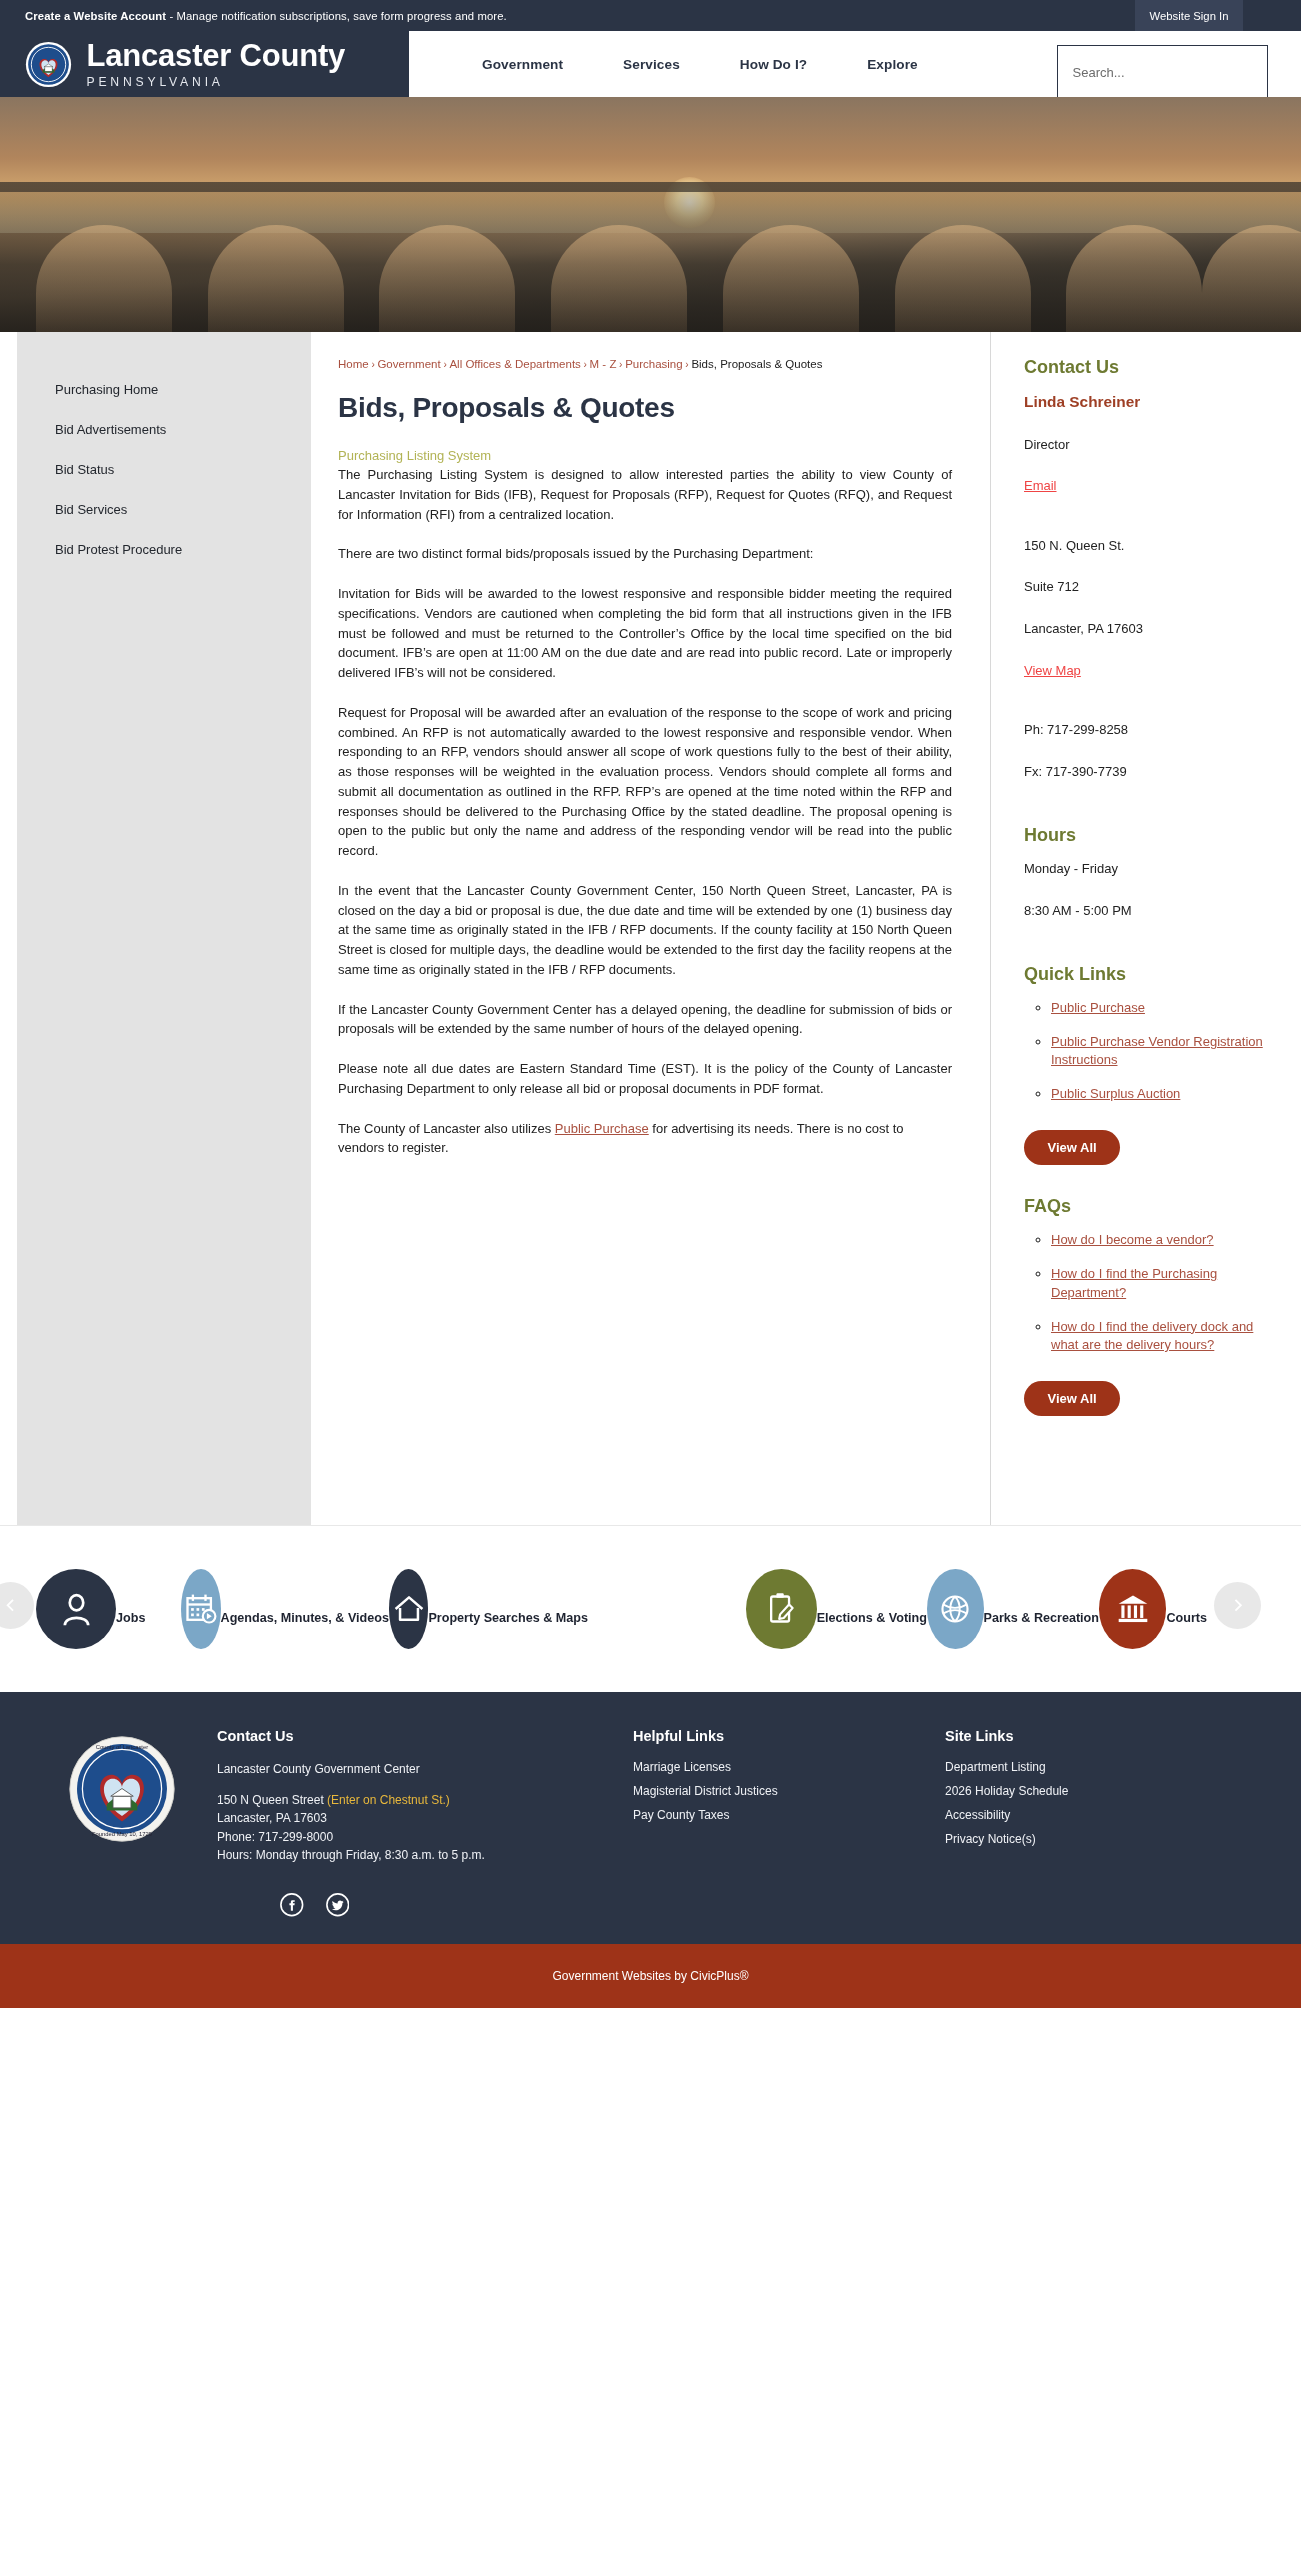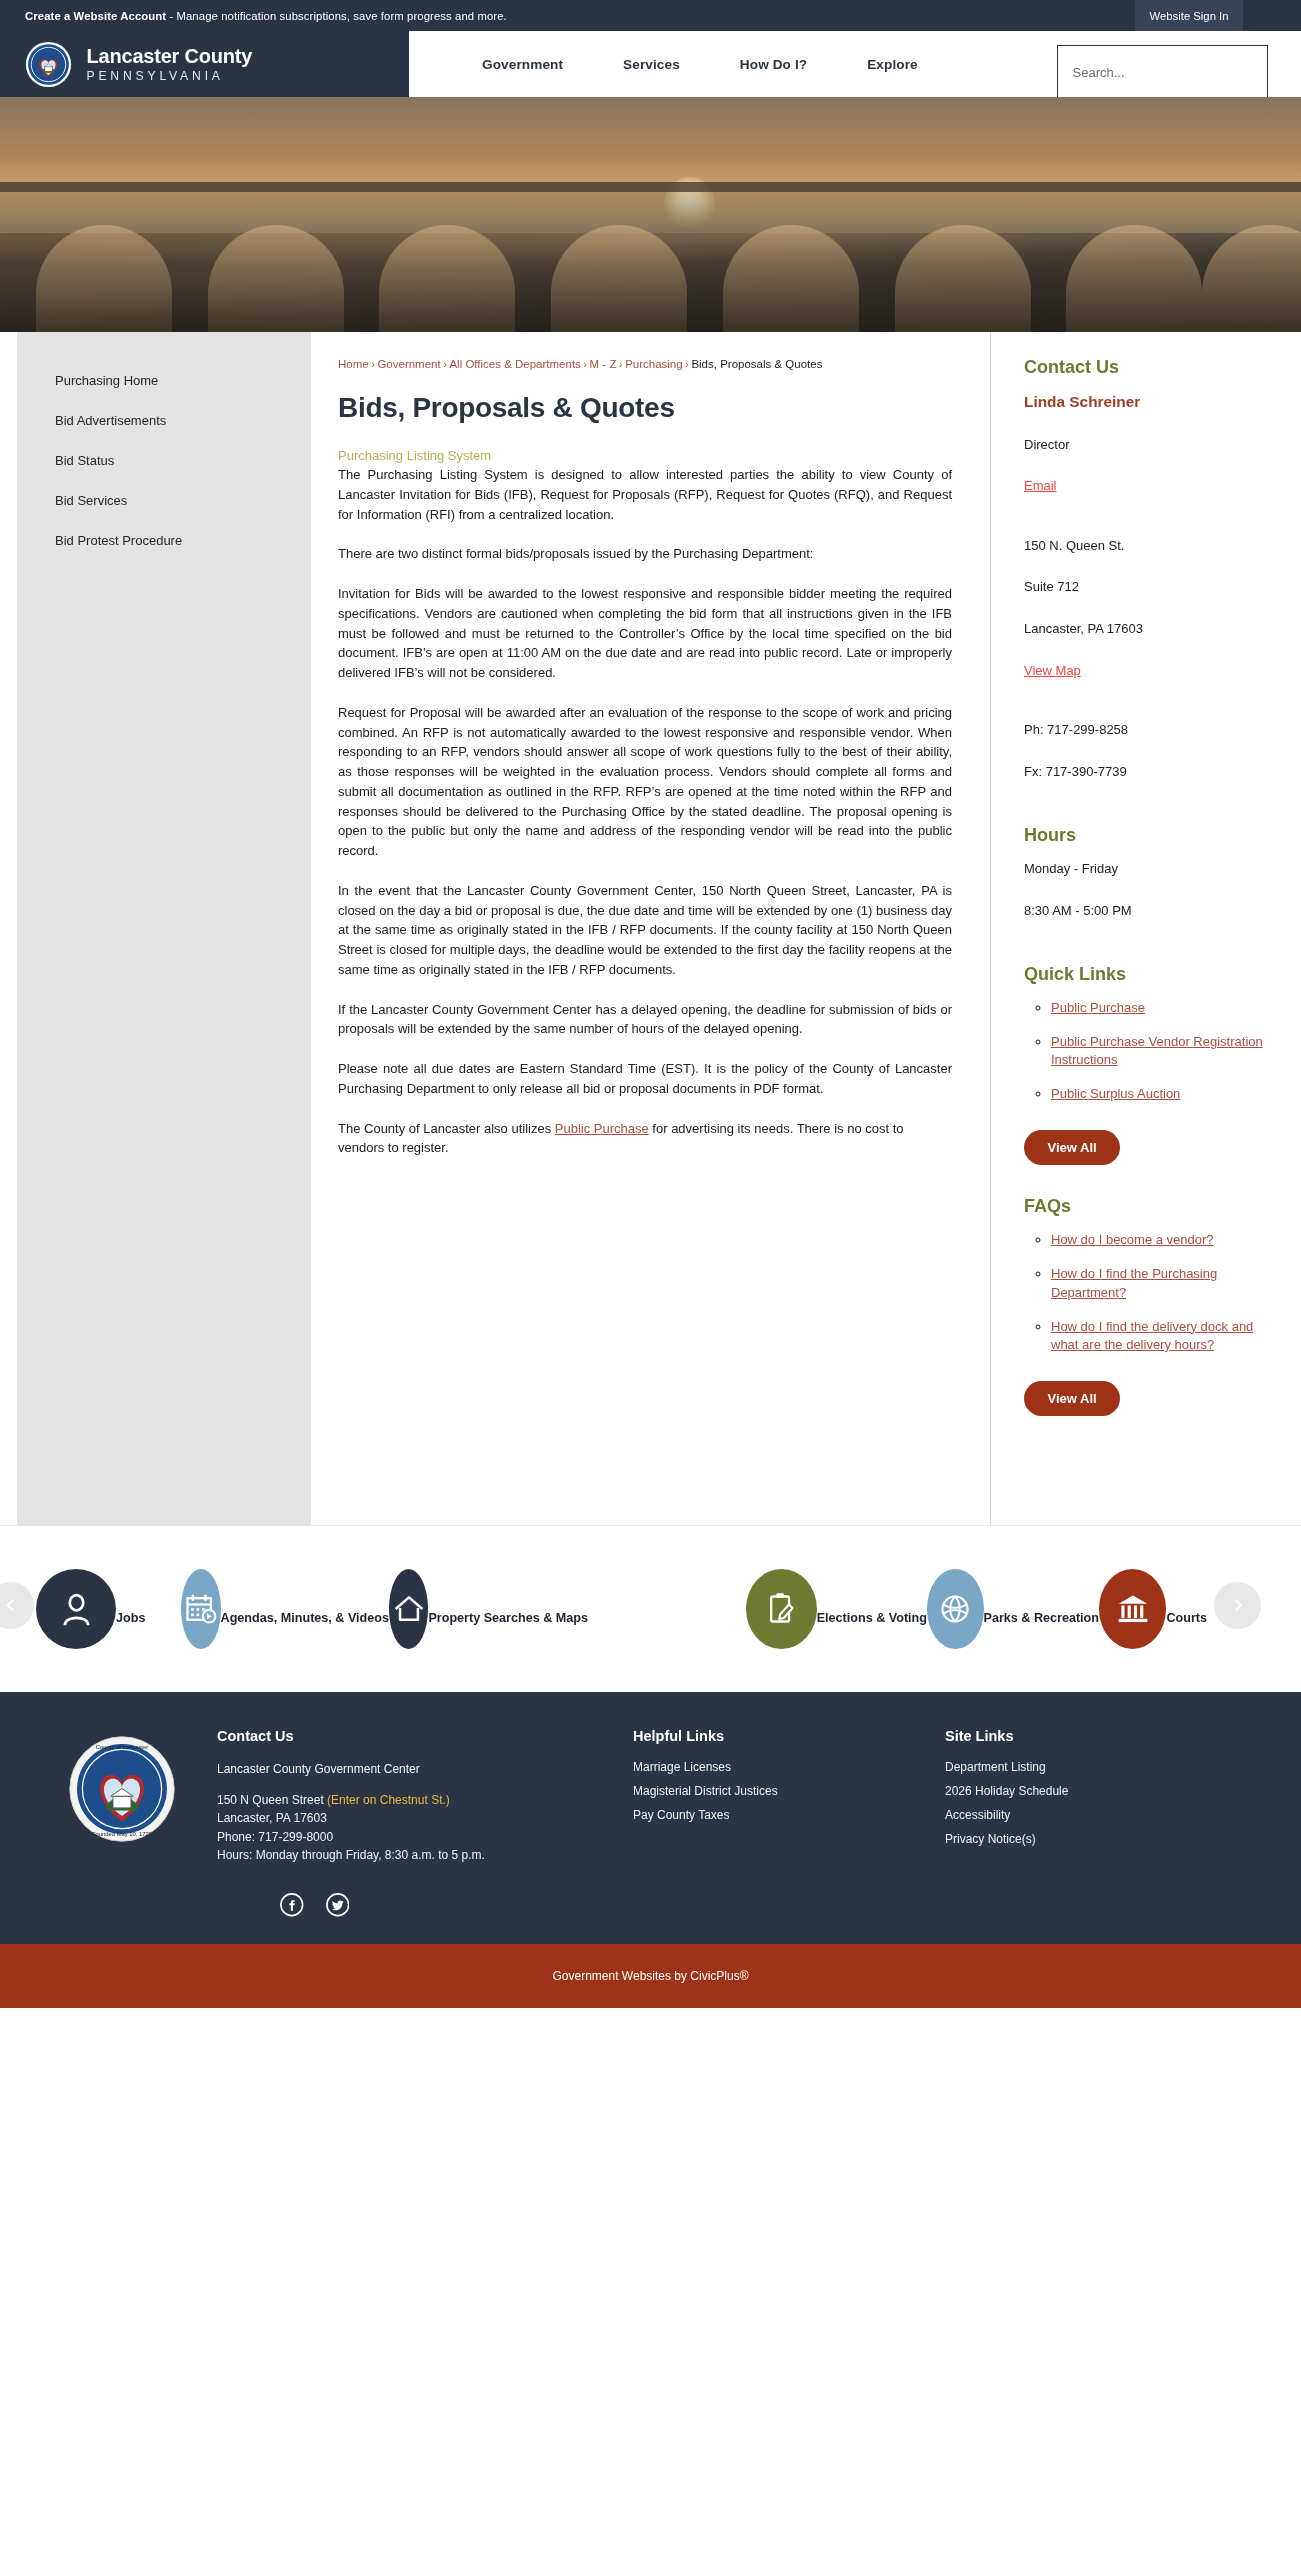--- a/index.html
+++ b/index.html
@@ -25,21 +25,21 @@
     background:#394358; color:#ffffff; font-size:11.3px;
   }
 
   
   .header { height:66px; background:#ffffff; display:flex; align-items:stretch; position:relative; }
   .brand {
     width:409px; background:#2b3445; display:flex; align-items:center; gap:14.5px; padding-left:25px;
   }
   .seal { width:47px; height:47px; flex:0 0 47px; position:relative; }
   .brand-txt { line-height:1; }
-  .brand-title { color:#ffffff; font-size:20px; font-weight:700; letter-spacing:-0.2px; }
+  .brand-title { color:#ffffff; font-size:31px; font-weight:700; letter-spacing:-0.2px; }
   .brand-sub { color:#e5e8ee; font-size:12.2px; letter-spacing:3.8px; margin-top:4.5px; }
 
   .nav { flex:1; display:flex; align-items:center; gap:0; padding-left:43px; }
   .nav-item { font-size:13.6px; font-weight:700; color:#2b3445; padding:0 30px; letter-spacing:0.1px; }
   .searchbox {
     position:absolute; right:33px; top:13.6px; width:211px; height:56px;
     border:1.8px solid #2b3445; background:#ffffff; display:flex; align-items:center; padding:0 14.5px;
   }
   .searchbox span { color:#6c6c6c; font-size:13px; }
 
@@ -51,21 +51,21 @@
   .hero-sun { position:absolute; left:51%; top:34%; width:51px; height:51px; border-radius:50%;
     background:radial-gradient(circle,#fff8e0 0%,#ffe9b0 35%,rgba(255,220,150,.25) 70%,rgba(255,220,150,0) 100%); }
   .hero-bridge { position:absolute; left:0; right:0; bottom:0; height:64%;
     background:linear-gradient(180deg,rgba(58,52,44,.15) 0%,rgba(44,40,34,.82) 55%,rgba(32,29,25,.95) 100%); }
   .arch { position:absolute; bottom:0; width:136px; height:107px; border-radius:68px 68px 0 0;
     background:linear-gradient(180deg,rgba(220,180,130,.55),rgba(120,96,70,.25)); }
   .hero-rail { position:absolute; left:0; right:0; top:36%; height:10px; background:rgba(66,58,48,.75); }
 
   
   .page { display:flex; align-items:stretch; padding:0 17px; background:#ffffff; }
-  .leftnav { width:294px; flex:0 0 294px; background:#e3e3e3; padding:28px 0 36px 0; min-height:1193px; }
+  .leftnav { width:294px; flex:0 0 294px; background:#e3e3e3; padding:37px 0 36px 0; min-height:1193px; }
   .leftnav-item { font-size:13px; color:#23272e; padding:12.6px 0 12.6px 38px; }
 
   .content { flex:1; padding:26px 38px 0 27px; min-height:1193px; }
   .crumb { font-size:11.5px; color:#222; margin-bottom:22px; }
   .crumb a { color:#a9503f; text-decoration:none; }
   .crumb .sep { color:#a9503f; padding:0 2.7px; font-size:10px; }
   h1.page-title { font-size:28px; font-weight:700; color:#2b3445; margin:0 0 23.5px 0; letter-spacing:-0.3px; }
   .olive-link { color:#b2b355; font-size:13px; display:block; margin-bottom:2.7px; }
   .content p { font-size:13px; line-height:1.52; color:#222; margin:0 0 20px 0; text-align:justify; }
   .content p.nojust { text-align:left; }

